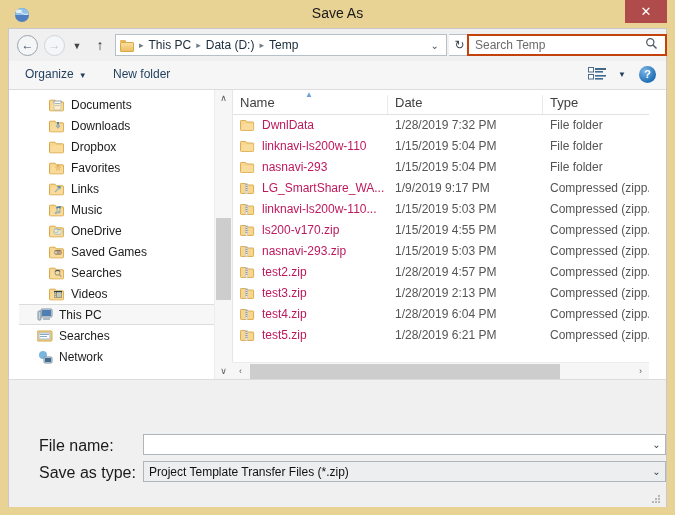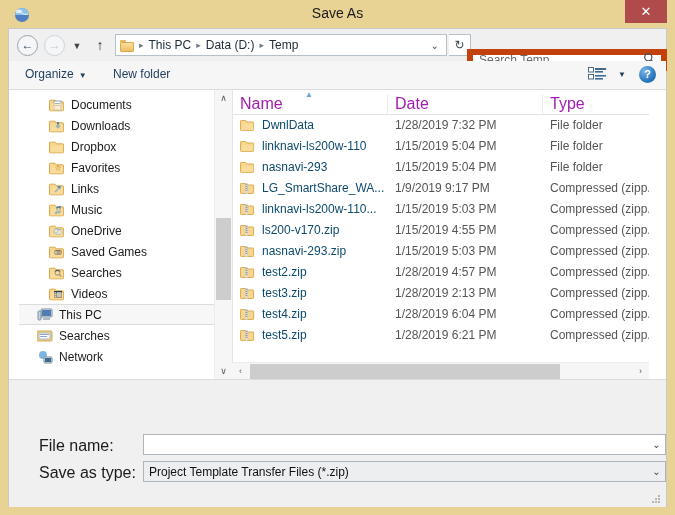--- a/index.html
+++ b/index.html
@@ -76,22 +76,22 @@
     margin-left:auto;color:#4a5660;font-size:10px;padding:0 7px;cursor:pointer;flex:none;
   }
   .refresh-btn{
     position:absolute;left:440px;top:5px;width:22px;height:22px;
     border:1px solid #b5c0c9;border-left:none;background:#fff;
     color:#3a4750;font-size:12px;text-align:center;line-height:20px;cursor:pointer;
     box-sizing:border-box;
   }
   .searchbox{
     position:absolute;left:458px;top:5px;width:200px;height:22px;
-    background:#fff;border:6px solid #c2410c;box-sizing:border-box;
-    display:flex;align-items:center;margin-top:15px;
+    background:#fff;border:2px solid #c2410c;box-sizing:border-box;
+    display:flex;align-items:center;
   }
   .searchbox input{
     border:none;outline:none;flex:1;font-size:12px;color:#333;
     font-family:"Liberation Sans", sans-serif;padding-left:6px;background:transparent;
   }
   .searchbox input::placeholder{color:#6a6a6a;}
   .search-icon{padding:0 7px;color:#4a5560;font-size:12px;}
   
   .toolbar{
     position:relative;height:28px;background:#f6f6f6;
@@ -157,34 +157,34 @@
     background:#fff;border-left:1px solid #e6e6e6;overflow:hidden;
   }
   .list-head{
     position:relative;height:24px;border-bottom:1px solid #e2e2e2;
     background:#fff;
   }
   .lh-sort{
     position:absolute;left:72px;top:0px;font-size:8px;color:#6ba3d6;
   }
   .lh-cell{
-    position:absolute;top:5px;font-size:16px;color:#a21caf;cursor:pointer;
+    position:absolute;top:5px;font-size:13px;color:#404040;cursor:pointer;
     padding-left:7px;box-sizing:border-box;height:19px;
   }
   .lh-cell.c-name{left:0;width:155px;border-right:1px solid #eaeaea;}
   .lh-cell.c-date{left:155px;width:155px;border-right:1px solid #eaeaea;}
   .lh-cell.c-type{left:310px;width:130px;}
   .rows{position:relative;}
   .row{
     height:21px;position:relative;font-size:12px;cursor:pointer;
   }
   .cell{
     position:absolute;top:3px;white-space:nowrap;overflow:hidden;
   }
-  .cell.c-name{left:7px;width:150px;color:#0c4a6e;padding-left:22px;box-sizing:border-box;}
+  .cell.c-name{left:7px;width:150px;color:#be185d;padding-left:22px;box-sizing:border-box;}
   .cell.c-date{left:162px;width:150px;color:#555;}
   .cell.c-type{left:317px;width:125px;color:#555;}
   .row-icon{
     position:absolute;left:7px;top:3px;width:15px;height:14px;
   }
   
   .hsb{
     position:absolute;left:223px;right:17px;bottom:0;height:17px;
     background:#f6f6f6;border-top:1px solid #ececec;
   }

